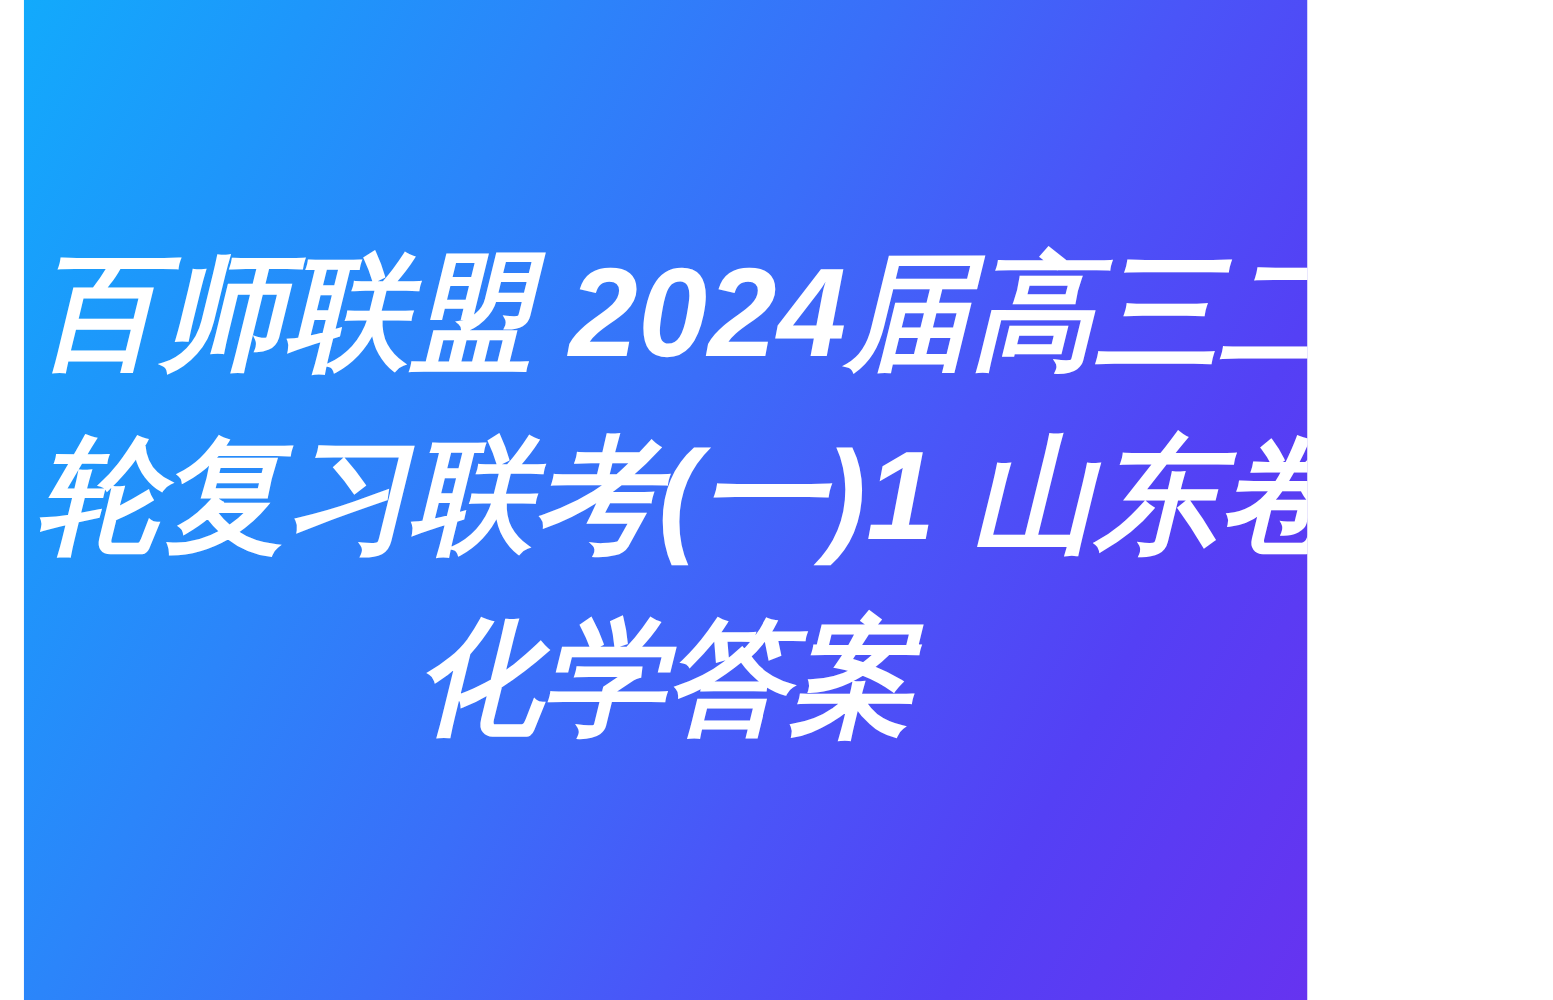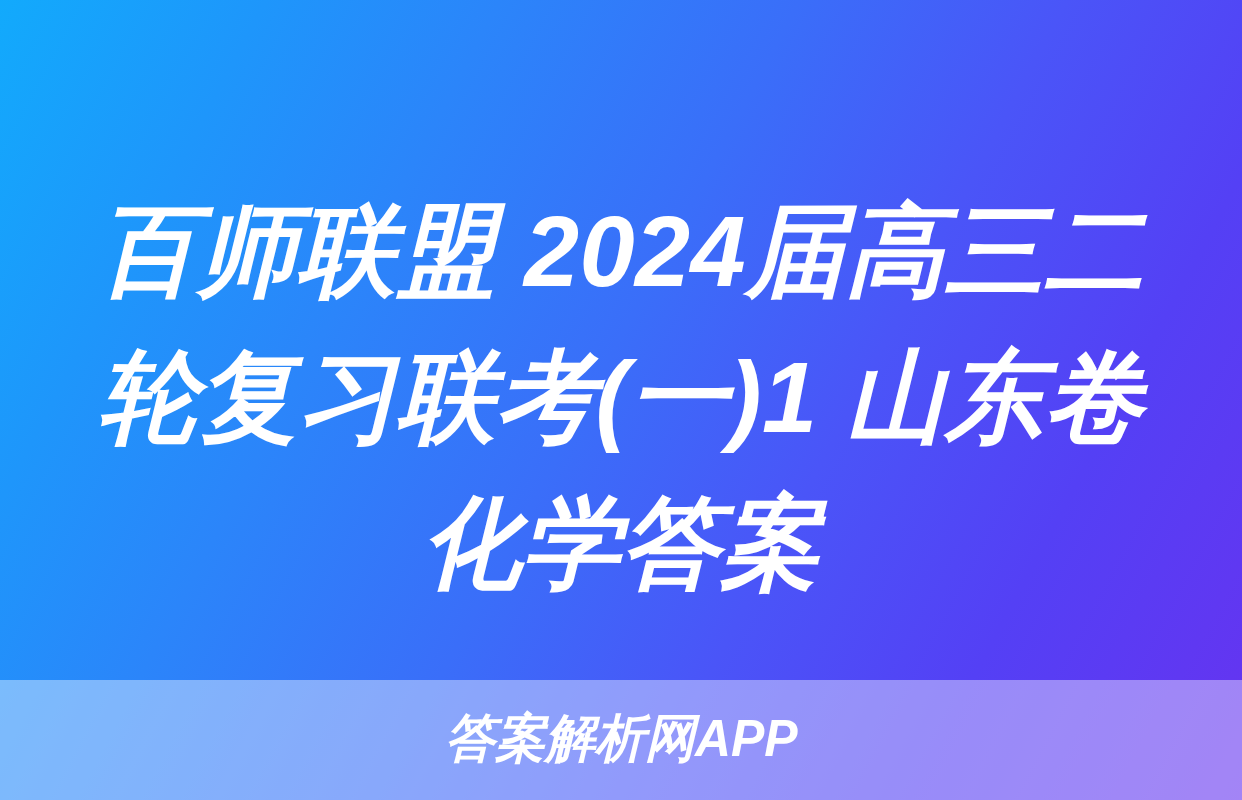--- a/index.html
+++ b/index.html
@@ -2,24 +2,25 @@
 <html><head>
 <meta charset="utf-8">
 <style>
   html, body {
     margin: 0;
     padding: 0;
     background: #ffffff;
   }
   #card {
     position: relative;
-    width: 1242px;
+    width: 1027px;
     height: 800px;
     overflow: hidden;
     font-family: "Liberation Sans", "DejaVu Sans", sans-serif;
+    margin-left: 19px;
   }
   
   #bg-gradient {
     position: absolute;
     inset: 0;
     background: linear-gradient(118deg,
         #12AAFC 0%,
         #1E96FB 16%,
         #2B85FA 30%,
         #3A6EF9 48%,
@@ -78,17 +79,14 @@
 <div id="card">
 
   <div id="bg-gradient"></div>
 
   <div id="title-block">
     <span class="title-line" id="title-line-1">百师联盟 2024届高三二</span>
     <span class="title-line" id="title-line-2">轮复习联考(一)1 山东卷</span>
     <span class="title-line" id="title-line-3">化学答案</span>
   </div>
 
-  <div id="watermark-band">
-    <span id="watermark-text">答案解析网APP</span>
-  </div>
 
 </div>
 
 </body></html>

